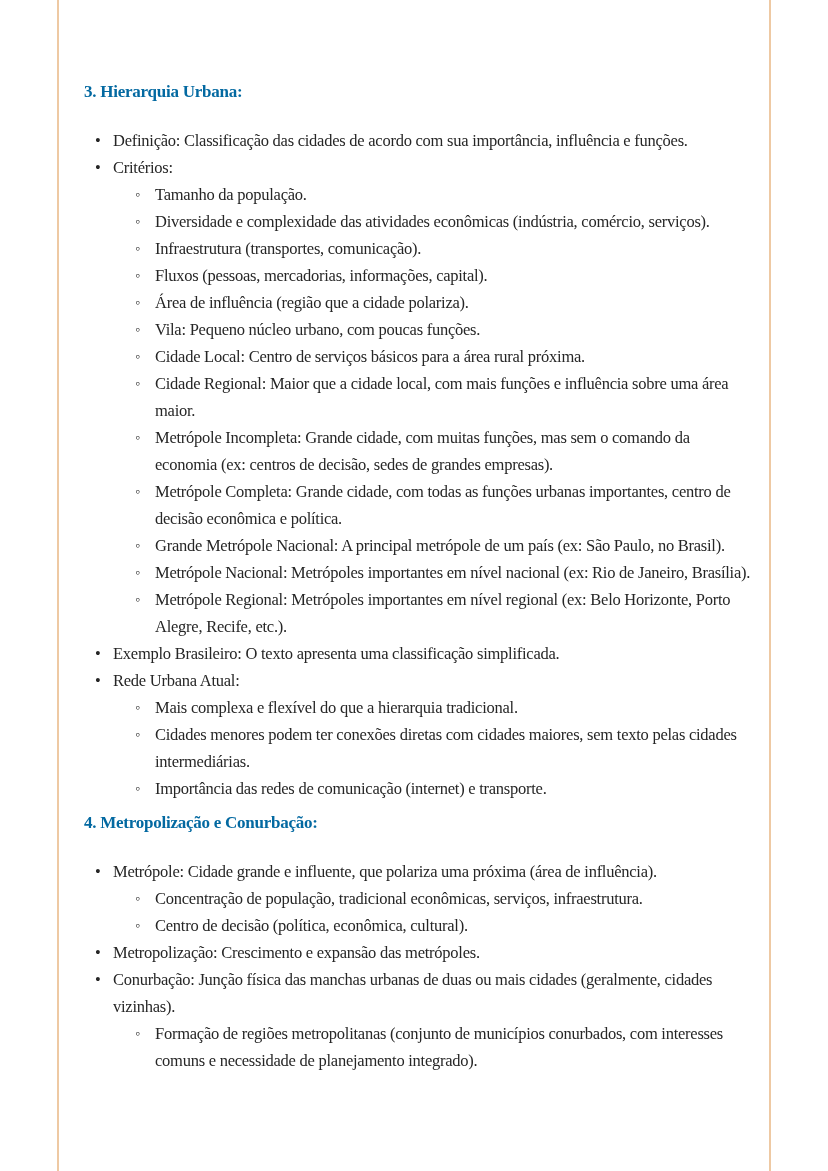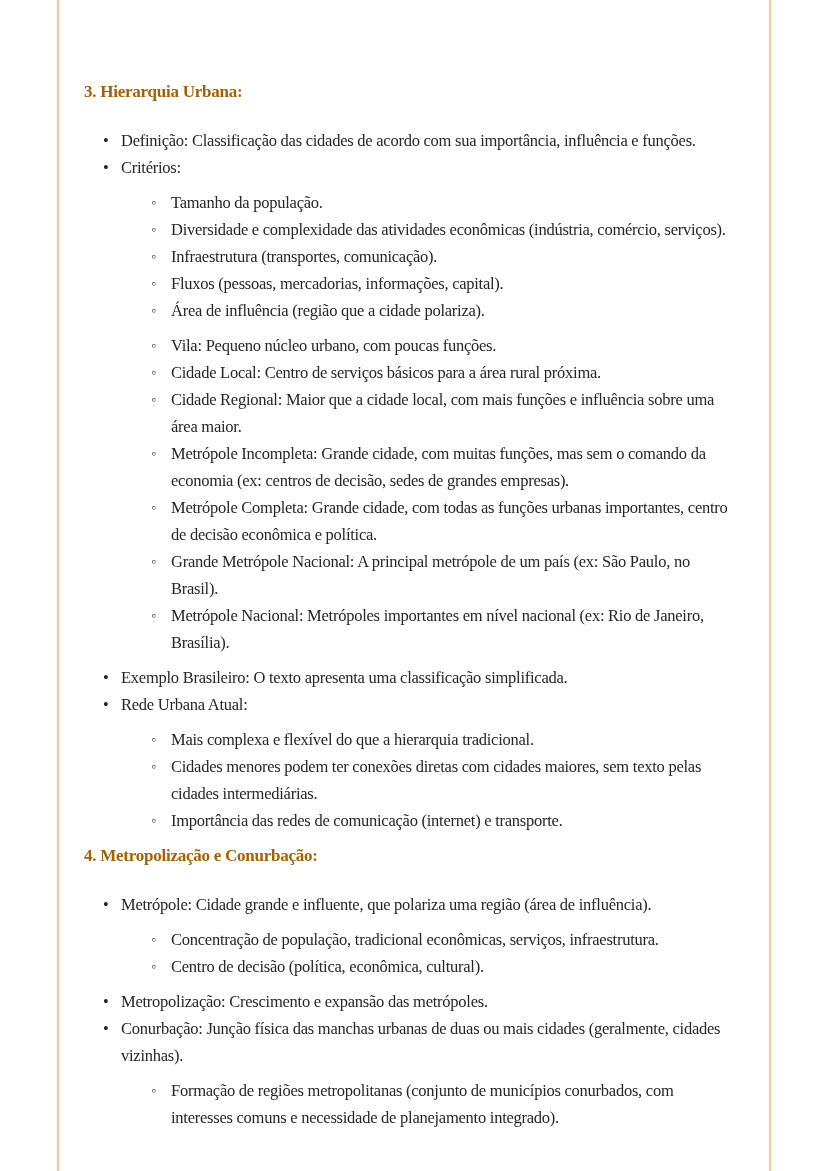--- a/index.html
+++ b/index.html
@@ -31,27 +31,27 @@
     left: 84px;
     width: 668px;
     font-size: 16.5px;
     line-height: 27px;
     letter-spacing: -0.25px;
   }
   h2.section-heading {
     font-size: 17px;
     line-height: 27px;
     font-weight: bold;
-    color: #a16207;
+    color: #0369a1;
     margin: 0 0 22px 0;
   }
   h2.section-heading.second {
     margin-top: 7px;
   }
-  ul { list-style: none; margin: 8px; padding: 0; }
+  ul { list-style: none; margin: 0; padding: 0; }
   ul.l1 > li {
     position: relative;
     padding-left: 29px;
   }
   ul.l1 > li > .li-text::before {
     content: "\2022";
     position: absolute;
     left: 11px;
     top: 0;
   }
@@ -94,41 +94,42 @@
       </li>
       <li>
         <ul class="l2">
           <li>Vila: Pequeno núcleo urbano, com poucas funções.</li>
           <li>Cidade Local: Centro de serviços básicos para a área rural próxima.</li>
           <li>Cidade Regional: Maior que a cidade local, com mais funções e influência sobre uma área maior.</li>
           <li>Metrópole Incompleta: Grande cidade, com muitas funções, mas sem o comando da economia (ex: centros de decisão, sedes de grandes empresas).</li>
           <li>Metrópole Completa: Grande cidade, com todas as funções urbanas importantes, centro de decisão econômica e política.</li>
           <li>Grande Metrópole Nacional: A principal metrópole de um país (ex: São Paulo, no Brasil).</li>
           <li>Metrópole Nacional: Metrópoles importantes em nível nacional (ex: Rio de Janeiro, Brasília).</li>
+          <li>Metrópole Regional: Metrópoles importantes em nível regional (ex: Belo Horizonte, Porto Alegre, Recife, etc.).</li>
         </ul>
       </li>
       <li>
         <span class="li-text">Exemplo Brasileiro: O texto apresenta uma classificação simplificada.</span>
       </li>
       <li>
         <span class="li-text">Rede Urbana Atual:</span>
         <ul class="l2">
           <li>Mais complexa e flexível do que a hierarquia tradicional.</li>
           <li>Cidades menores podem ter conexões diretas com cidades maiores, sem texto pelas cidades intermediárias.</li>
           <li>Importância das redes de comunicação (internet) e transporte.</li>
         </ul>
       </li>
     </ul>
   </div>
 
   <div class="section">
     <h2 class="section-heading second">4. Metropolização e Conurbação:</h2>
     <ul class="l1">
       <li>
-        <span class="li-text">Metrópole: Cidade grande e influente, que polariza uma região (área de influência).</span>
+        <span class="li-text">Metrópole: Cidade grande e influente, que polariza uma próxima (área de influência).</span>
         <ul class="l2">
           <li>Concentração de população, tradicional econômicas, serviços, infraestrutura.</li>
           <li>Centro de decisão (política, econômica, cultural).</li>
         </ul>
       </li>
       <li>
         <span class="li-text">Metropolização: Crescimento e expansão das metrópoles.</span>
       </li>
       <li>
         <span class="li-text">Conurbação: Junção física das manchas urbanas de duas ou mais cidades (geralmente, cidades vizinhas).</span>

